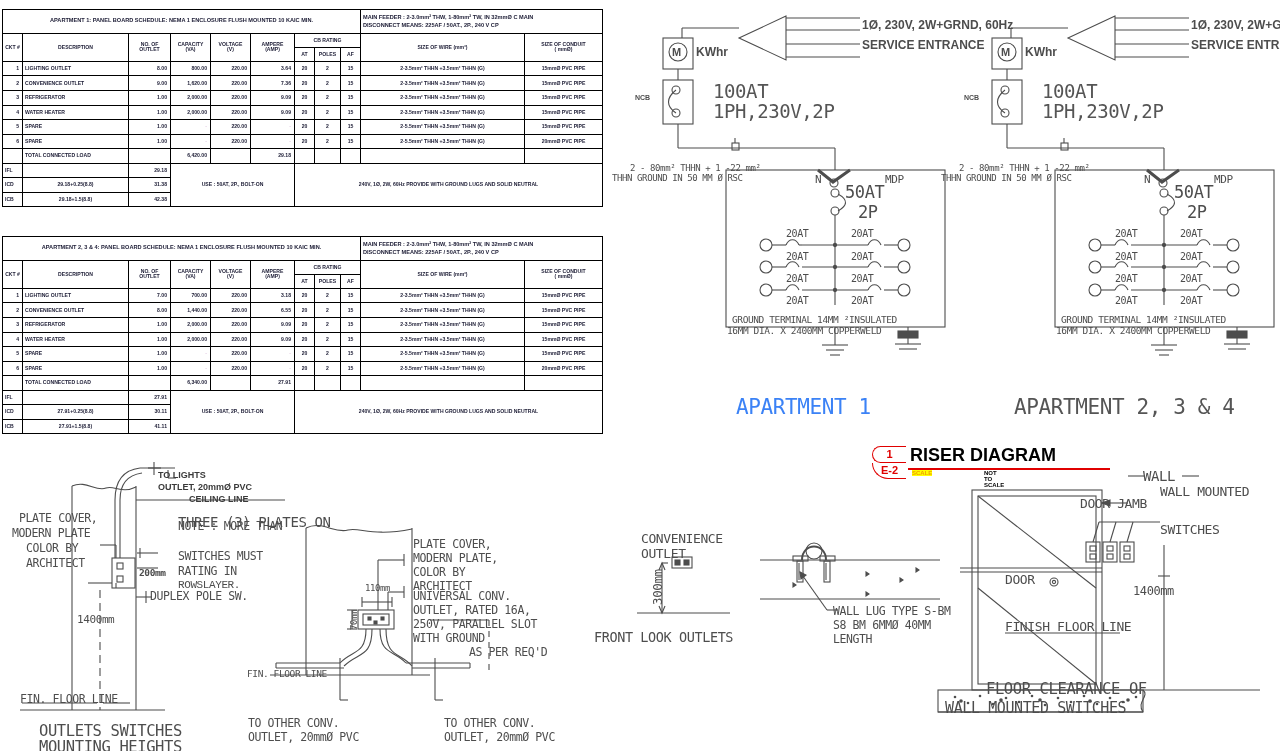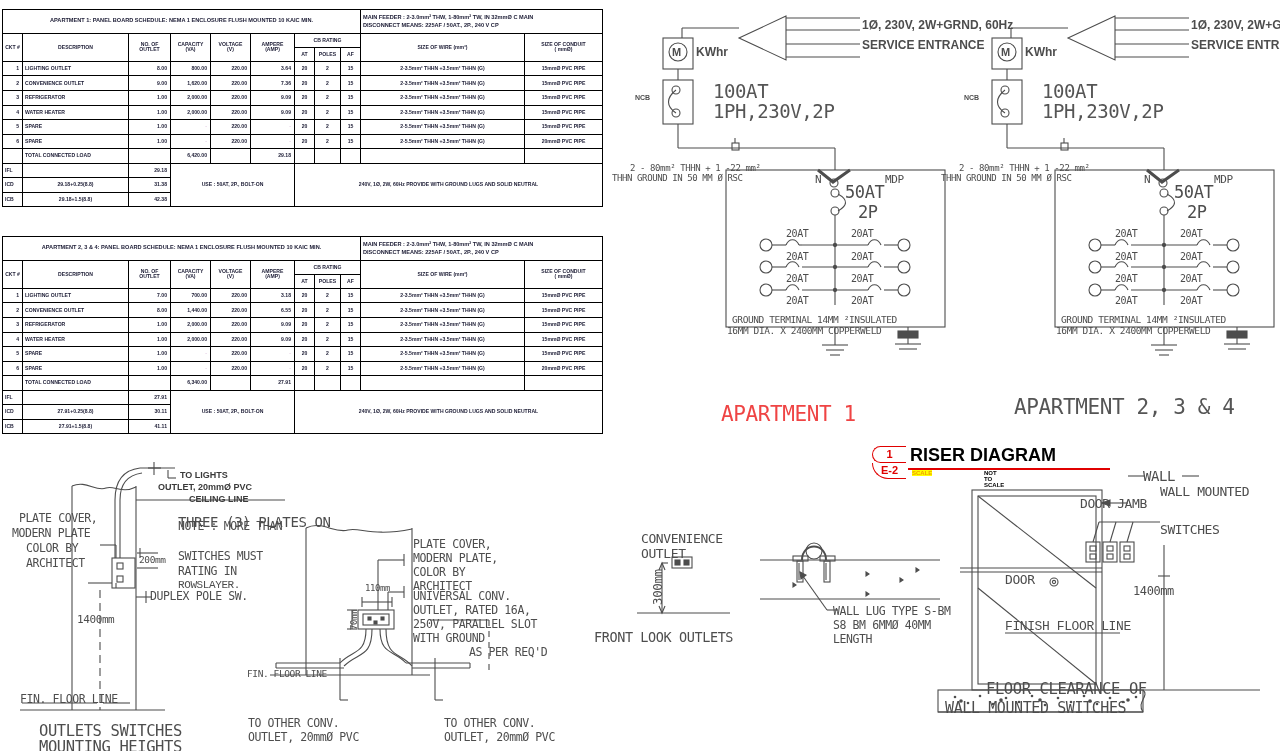--- a/index.html
+++ b/index.html
@@ -771,21 +771,21 @@
 <div class="cadtxt" style="left:786px;top:228px;font-size:10px;">20AT</div>
 <div class="cadtxt" style="left:851px;top:228px;font-size:10px;">20AT</div>
 <div class="cadtxt" style="left:786px;top:251px;font-size:10px;">20AT</div>
 <div class="cadtxt" style="left:851px;top:251px;font-size:10px;">20AT</div>
 <div class="cadtxt" style="left:786px;top:273px;font-size:10px;">20AT</div>
 <div class="cadtxt" style="left:851px;top:273px;font-size:10px;">20AT</div>
 <div class="cadtxt" style="left:786px;top:295px;font-size:10px;">20AT</div>
 <div class="cadtxt" style="left:851px;top:295px;font-size:10px;">20AT</div>
 <div class="cadtxt" style="left:732px;top:314px;font-size:9.5px;">GROUND TERMINAL 14MM ²INSULATED</div>
 <div class="cadtxt" style="left:727px;top:325px;font-size:9.5px;">16MM DIA. X 2400MM COPPERWELD</div>
-<div class="cadtxt" style="left:721px;top:395px;font-size:21px;color:#ef4444;margin-top:7px;">APARTMENT 1</div>
+<div class="cadtxt" style="left:736px;top:395px;font-size:21px;color:#3b82f6;">APARTMENT 1</div>
 
 <div class="cadb" style="left:1191px;top:18px;font-size:12px;">1Ø, 230V, 2W+GRND, 60Hz</div>
 <div class="cadb" style="left:1191px;top:38px;font-size:12px;">SERVICE ENTRANCE</div>
 <div class="cadb" style="left:1025px;top:45px;font-size:12px;">KWhr</div>
 <div class="cadb" style="left:1001px;top:46px;font-size:11px;">M</div>
 <div class="cadb" style="left:964px;top:94px;font-size:7px;">NCB</div>
 <div class="cadtxt" style="left:1042px;top:80px;font-size:19px;color:#555;">100AT</div>
 <div class="cadtxt" style="left:1042px;top:100px;font-size:19px;color:#555;">1PH,230V,2P</div>
 <div class="cadtxt" style="left:959px;top:163px;font-size:9px;">2 - 80mm² THHN + 1 -22 mm²</div>
 <div class="cadtxt" style="left:941px;top:173px;font-size:9px;">THHN GROUND IN 50 MM Ø RSC</div>
@@ -807,28 +807,28 @@
 
 <div id="riser-title-block">
   <div class="tb-num">1</div>
   <div class="tb-den">E-2</div>
   <div class="tb-title">RISER DIAGRAM</div>
   <div class="tb-rule"></div>
   <div class="tb-scale">SCALE</div>
   <div class="tb-nts">NOT TO SCALE</div>
 </div>
 
-<div class="cadb" style="left:158px;top:470px;font-size:9px;color:#3a3a3a;margin-left:22px;">TO LIGHTS</div>
+<div class="cadb" style="left:158px;top:470px;font-size:9px;color:#3a3a3a;">TO LIGHTS</div>
 <div class="cadb" style="left:158px;top:482px;font-size:9px;color:#3a3a3a;">OUTLET, 20mmØ PVC</div>
 <div class="cadb" style="left:189px;top:494px;font-size:9px;color:#3a3a3a;">CEILING LINE</div>
 <div class="cadtxt" style="left:19px;top:511px;font-size:11.5px;">PLATE COVER,</div>
 <div class="cadtxt" style="left:12px;top:526px;font-size:11.5px;">MODERN PLATE</div>
 <div class="cadtxt" style="left:26px;top:541px;font-size:11.5px;">COLOR BY</div>
 <div class="cadtxt" style="left:26px;top:556px;font-size:11.5px;">ARCHITECT</div>
-<div class="cadtxt" style="left:139px;top:554px;font-size:9.5px;">200mm</div>
+<div class="cadtxt" style="left:139px;top:567px;font-size:9.5px;font-weight:bold;">200mm</div>
 <div class="cadtxt" style="left:77px;top:613px;font-size:11px;">1400mm</div>
 <div class="cadtxt" style="left:178px;top:519px;font-size:11.5px;">NOTE : MORE THAN</div>
 <div class="cadtxt" style="left:178px;top:514px;font-size:14px;">THREE (3) PLATES ON</div>
 <div class="cadtxt" style="left:178px;top:549px;font-size:11.5px;">SWITCHES MUST</div>
 <div class="cadtxt" style="left:178px;top:564px;font-size:11.5px;">RATING IN</div>
 <div class="cadtxt" style="left:178px;top:579px;font-size:11px;font-family:Liberation Mono, monospace;">ROWSLAYER.</div>
 <div class="cadtxt" style="left:150px;top:589px;font-size:11.5px;">DUPLEX POLE SW.</div>
 <div class="cadtxt" style="left:20px;top:692px;font-size:11.5px;">FIN. FLOOR LINE</div>
 <div class="cadtxt" style="left:39px;top:722px;font-size:15.5px;">OUTLETS SWITCHES</div>
 <div class="cadtxt" style="left:39px;top:738px;font-size:15.5px;">MOUNTING HEIGHTS</div>
@@ -858,15 +858,15 @@
 <div class="cadtxt" style="left:833px;top:604px;font-size:11.5px;">WALL LUG TYPE S-BM</div>
 <div class="cadtxt" style="left:833px;top:618px;font-size:11.5px;">S8 BM 6MMØ 40MM</div>
 <div class="cadtxt" style="left:833px;top:632px;font-size:11.5px;">LENGTH</div>
 
 <div class="cadtxt" style="left:1143px;top:468px;font-size:14px;">WALL</div>
 <div class="cadtxt" style="left:1080px;top:496px;font-size:13px;">DOOR JAMB</div>
 <div class="cadtxt" style="left:1160px;top:484px;font-size:13px;">WALL MOUNTED</div>
 <div class="cadtxt" style="left:1160px;top:522px;font-size:13px;">SWITCHES</div>
 <div class="cadtxt" style="left:1005px;top:572px;font-size:13px;">DOOR</div>
 <div class="cadtxt" style="left:1133px;top:584px;font-size:12px;">1400mm</div>
-<div class="cadtxt" style="left:1005px;top:619px;font-size:13px;font-family:Liberation Mono, monospace;">FINISH FLOOR LINE</div>
+<div class="cadtxt" style="left:1005px;top:619px;font-size:13px;">FINISH FLOOR LINE</div>
 <div class="cadtxt" style="left:986px;top:680px;font-size:15.5px;">FLOOR CLEARANCE OF</div>
 <div class="cadtxt" style="left:945px;top:699px;font-size:15px;">WALL MOUNTED SWITCHES</div>
 
 </body></html>

